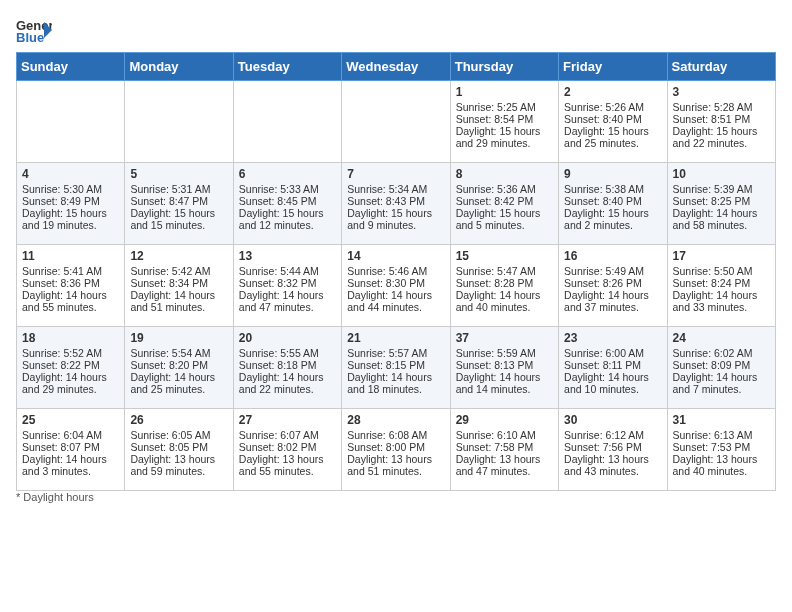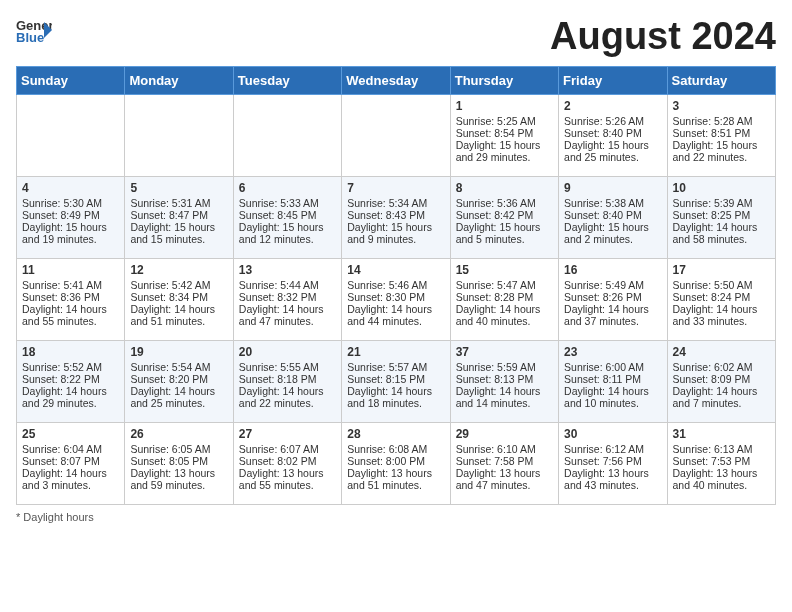--- a/index.html
+++ b/index.html
@@ -68,38 +68,36 @@
       font-size: 12px;
       display: block;
       margin-bottom: 2px;
     }
     .empty {
       background: #fff !important;
     }
     .footer-note {
       font-size: 11px;
       color: #555;
-      margin-top: 6px;
       text-align: left;
     }
   </style>
 </head>
 <body>
 
 <div class="header-row">
   <div class="logo">
     <svg class="logo-icon" viewBox="0 0 36 28">
       <text x="0" y="14" font-size="13" font-weight="bold" fill="#333" font-family="Arial">General</text>
       <text x="0" y="26" font-size="13" font-weight="bold" fill="#2a6db5" font-family="Arial">Blue</text>
 
       <polygon points="28,6 36,14 28,22" fill="#2a6db5"></polygon>
     </svg>
   </div>
   <div class="title-block">
-    <div class="month-year">August 2024</div>
   </div>
 </div>
 
 <table class="calendar">
   <thead>
     <tr>
     <th>Sunday</th>
         <th>Monday</th>
         <th>Tuesday</th>
         <th>Wednesday</th>

